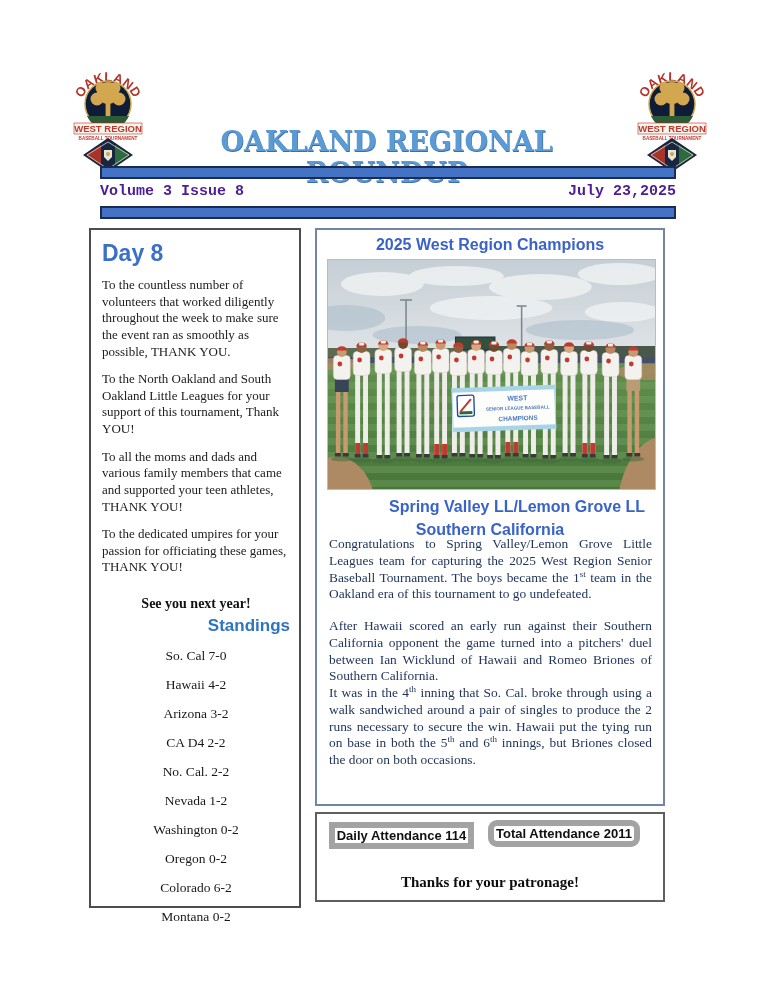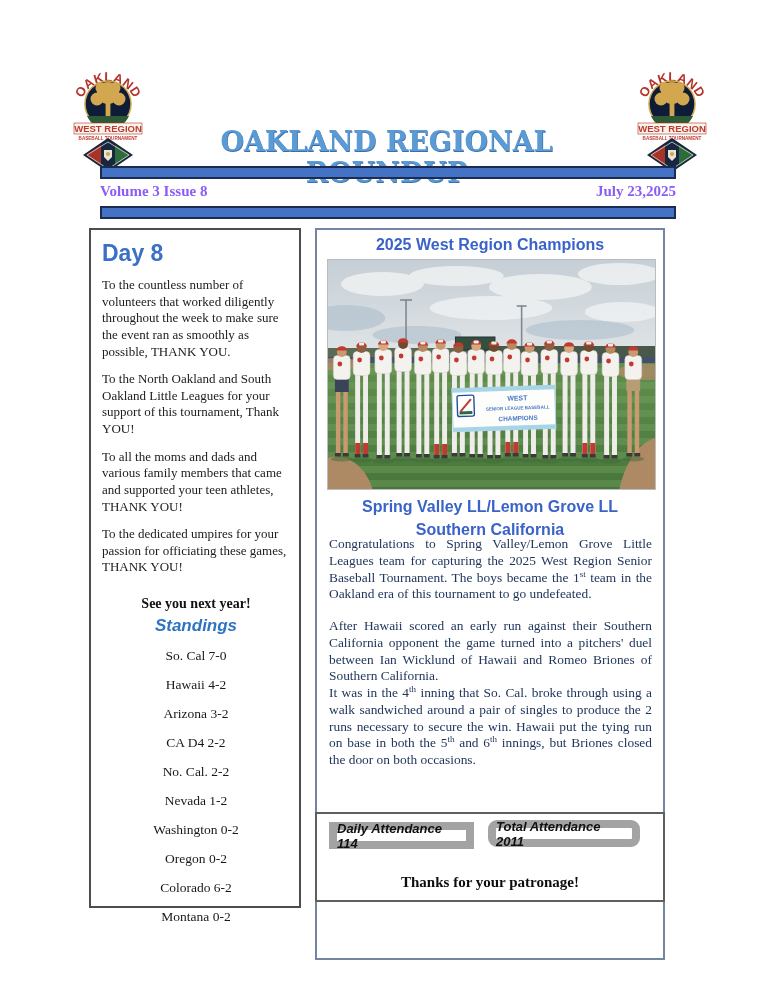--- a/index.html
+++ b/index.html
@@ -13,59 +13,59 @@
   .logo-right{left:633px;top:66px;}
   .title{position:absolute;left:140px;top:126px;width:493px;text-align:center;
          font-family:"DejaVu Serif",serif;font-weight:bold;font-size:27px;
          color:#5b9bd5;letter-spacing:0px;margin:0;
          text-shadow:0.6px 0.6px 0 #3f6ea6;}
   .bar{position:absolute;left:100px;width:572px;height:9px;background:#4472c4;
        border:2px solid #1c2c50;}
   .bar1{top:166px;}
   .bar2{top:206px;}
   .volume-row{position:absolute;left:100px;top:183px;width:576px;display:flex;
-       justify-content:space-between;font-family:Liberation Serif, serif;
-       font-weight:bold;font-size:15px;color:#8b5cf6;}
+       justify-content:space-between;font-family:Liberation Mono, monospace;
+       font-weight:bold;font-size:15px;color:#4c1d95;}
 
   
   .left-box{position:absolute;left:89px;top:228px;width:212px;height:680px;
        border:2px solid #4d4d4d;box-sizing:border-box;background:#fff;}
   .left-inner{padding:6px 9px 0 11px;}
   .day8{font-family:"Liberation Sans",sans-serif;font-weight:bold;font-size:23px;
        color:#3a70c8;margin:4px 0 10px 0;}
   .lp{font-size:13px;line-height:1.28;margin:0 0 11px 0;color:#202020;}
   .seeyou{text-align:center;font-weight:bold;font-size:14px;margin-top:20px;color:#111;}
   .standings-title{font-family:"Liberation Sans",sans-serif;font-weight:bold;
-       font-size:17px;color:#2f74c0;text-align:center;margin:4px 0 12px 0;font-style:italic;}
+       font-size:17px;color:#2f74c0;text-align:right;margin:4px 0 12px 0;}
   .standing{text-align:center;font-size:13.5px;color:#181818;margin:0 0 13px 0;}
 
   
-  .right-box{position:absolute;left:315px;top:228px;width:350px;height:732px;
+  .right-box{position:absolute;left:315px;top:228px;width:350px;height:578px;
        border:2px solid #7484a4;box-sizing:border-box;background:#fff;}
   .photo-title{font-family:"Liberation Sans",sans-serif;font-weight:bold;
        font-size:16px;color:#3a63c9;text-align:center;margin:6px 0 4px 0;}
   .photo{position:absolute;left:10px;top:29px;width:327px;height:229px;
        border:1px solid #b9bdc2;overflow:hidden;}
   .photo svg{display:block;width:100%;height:100%;}
   .team-line{position:absolute;left:0;width:100%;text-align:center;
        font-family:"Liberation Sans",sans-serif;font-weight:bold;font-size:16px;
        color:#3a63c9;}
-  .team-line1{top:268px;}
+  .team-line1{top:268px;padding-left:27px;}
   .team-line2{top:291px;}
   .rp-wrap{position:absolute;left:12px;right:11px;top:306px;}
   .rp{font-size:13.4px;line-height:1.25;color:#21365c;text-align:justify;
       margin:0 0 15px 0;}
   .rp sup{font-size:9px;line-height:0;}
 
   
   .footer-box{position:absolute;left:315px;top:812px;width:350px;height:90px;
        border:2px solid #5f5f5f;box-sizing:border-box;background:#fff;}
-  .att-box{position:absolute;border:8px solid #a3a3a3;box-sizing:border-box;
+  .att-box{position:absolute;border:6px solid #a3a3a3;box-sizing:border-box;
        font-family:"Liberation Sans",sans-serif;font-weight:bold;font-size:13px;
-       display:flex;align-items:center;justify-content:center;color:#101010;font-style:italic;}
+       display:flex;align-items:center;justify-content:center;color:#101010;}
   .att-daily{left:12px;top:8px;width:145px;height:27px;}
   .att-total{left:171px;top:6px;width:152px;height:27px;border-radius:9px;}
   .thanks{position:absolute;left:0;width:100%;top:60px;text-align:center;
        font-weight:bold;font-size:15px;color:#0d0d0d;}
 </style>
 </head>
 <body>
 
 <div class="page">
 

